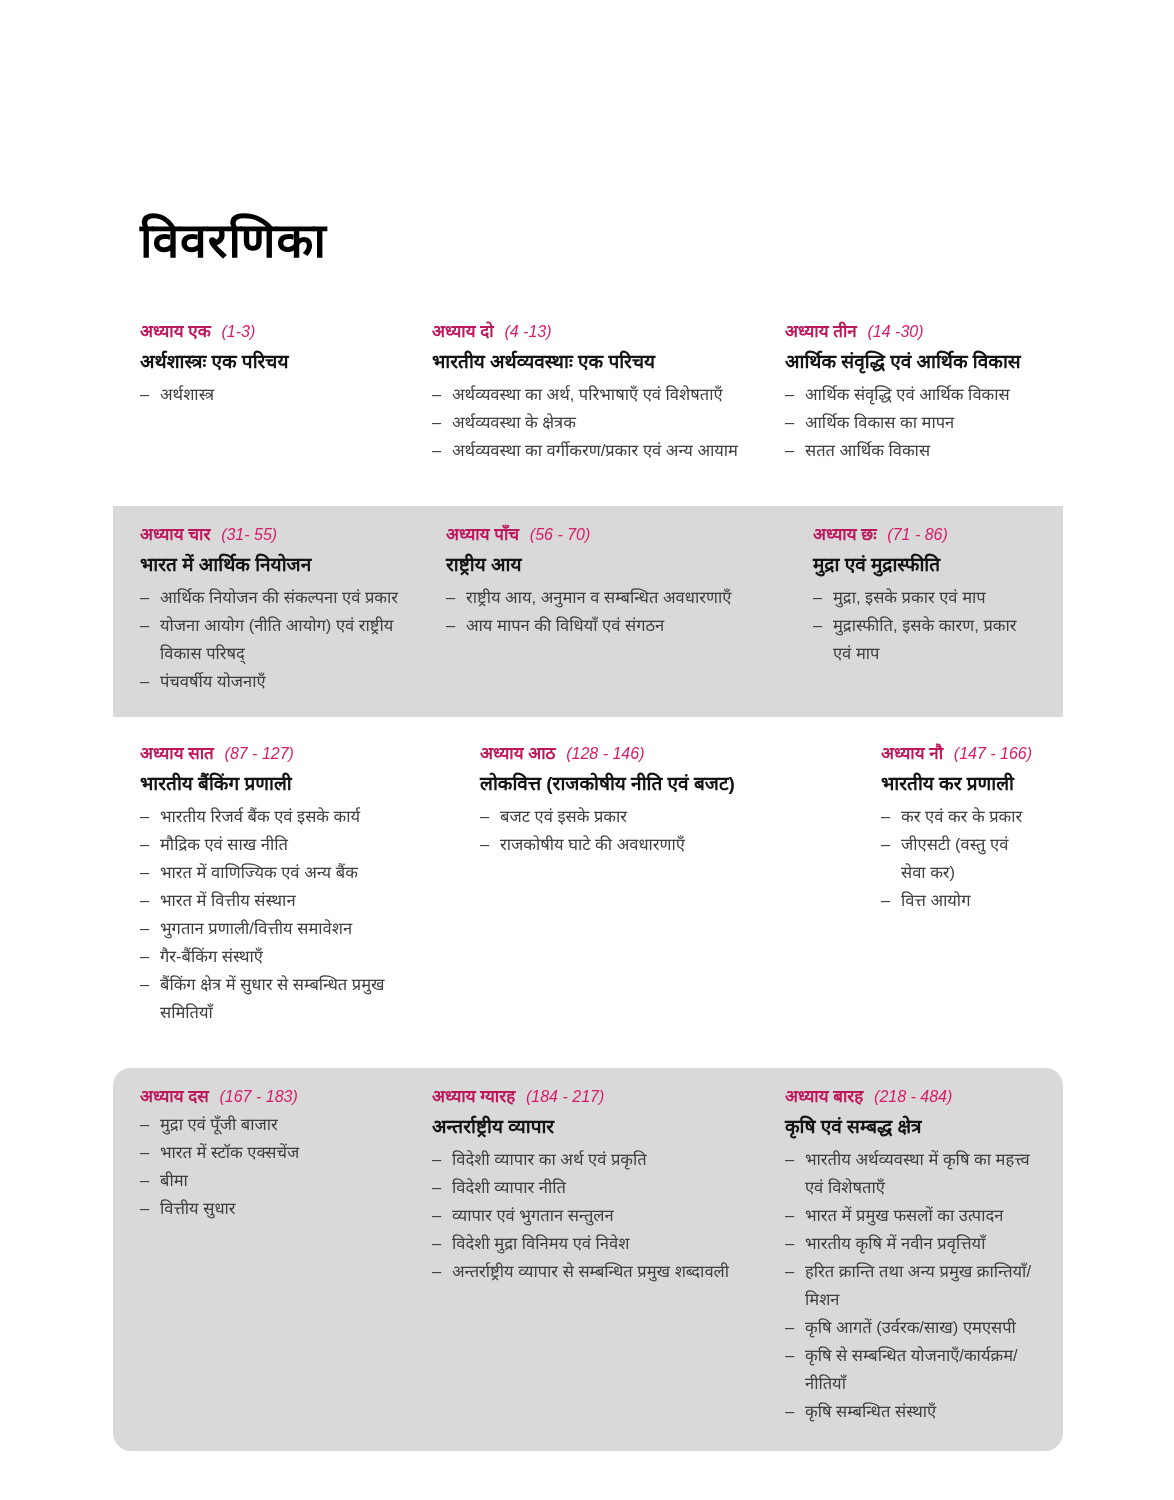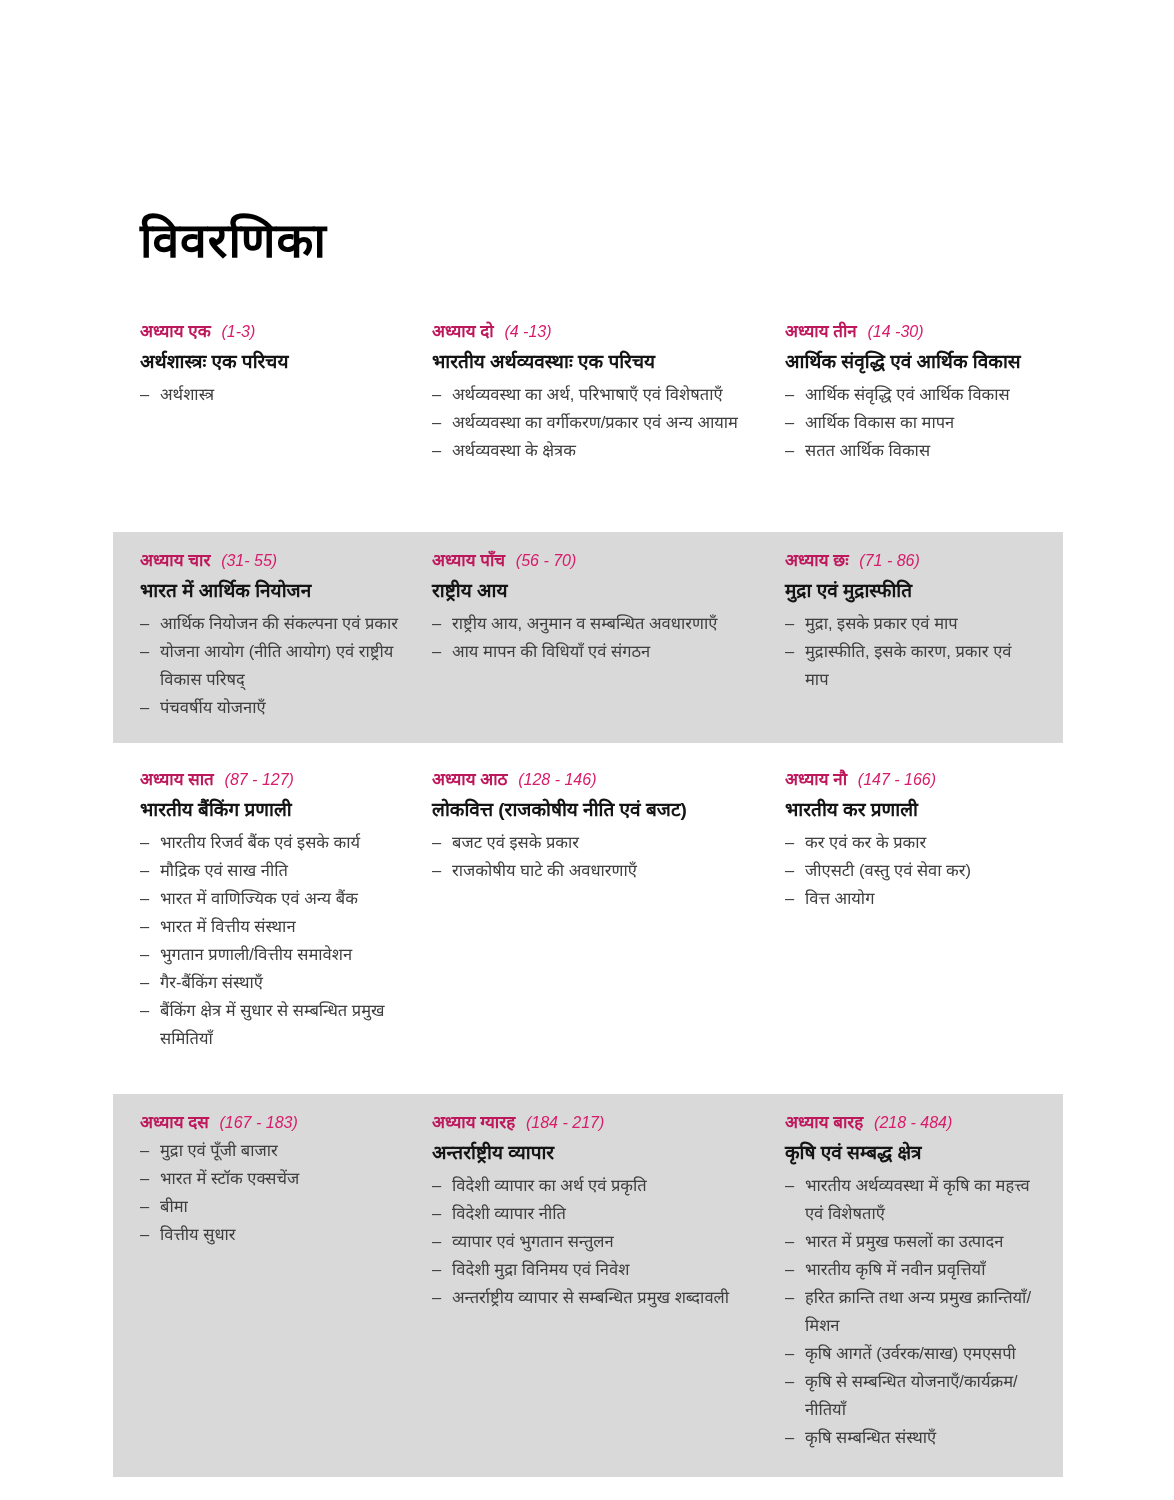--- a/index.html
+++ b/index.html
@@ -29,23 +29,23 @@
     width: 950px;
   }
   .row {
     display: grid;
     grid-template-columns: 292px 353px 1fr;
     padding: 15px 12px 22px 27px;
   }
   .row.white { background: transparent; }
   .row.gray  { background: #d9d9d9; }
   .row-1 { margin-top: 50px; padding-top: 0; padding-bottom: 30px; }
-  .row-2 { margin-top: 38px; }
-  .row-3 { margin-top: 8px; padding-bottom: 30px; }
-  .row-4 { margin-top: 12px; padding-bottom: 26px; }
+  .row-2 { margin-top: 12px; gap: 14px; }
+  .row-3 { margin-top: 8px; padding-bottom: 30px; gap: 48px; }
+  .row-4 { margin-top: 12px; padding-bottom: 26px; border-radius: 18px; }
   .chapter { padding-right: 18px; }
   .ch-head {
     font-size: 17px;
     line-height: 27px;
     white-space: nowrap;
   }
   .ch-label {
     font-weight: 700;
     color: #be185d;
   }
@@ -102,22 +102,22 @@
           </ul>
       </div>
       <div class="chapter">
         <div class="ch-head">
           <span class="ch-label">अध्याय दो</span>
           <span class="ch-pages">(4 -13)</span>
         </div>
         <div class="ch-title">भारतीय अर्थव्यवस्थाः एक परिचय</div>
         <ul class="topics">
             <li class="topic">अर्थव्यवस्था का अर्थ, परिभाषाएँ एवं विशेषताएँ</li>
+            <li class="topic">अर्थव्यवस्था के क्षेत्रक</li>
             <li class="topic">अर्थव्यवस्था का वर्गीकरण/प्रकार एवं अन्य आयाम</li>
-            <li class="topic">अर्थव्यवस्था के क्षेत्रक</li>
           </ul>
       </div>
       <div class="chapter">
         <div class="ch-head">
           <span class="ch-label">अध्याय तीन</span>
           <span class="ch-pages">(14 -30)</span>
         </div>
         <div class="ch-title">आर्थिक संवृद्धि एवं आर्थिक विकास</div>
         <ul class="topics">
             <li class="topic">आर्थिक संवृद्धि एवं आर्थिक विकास</li>

